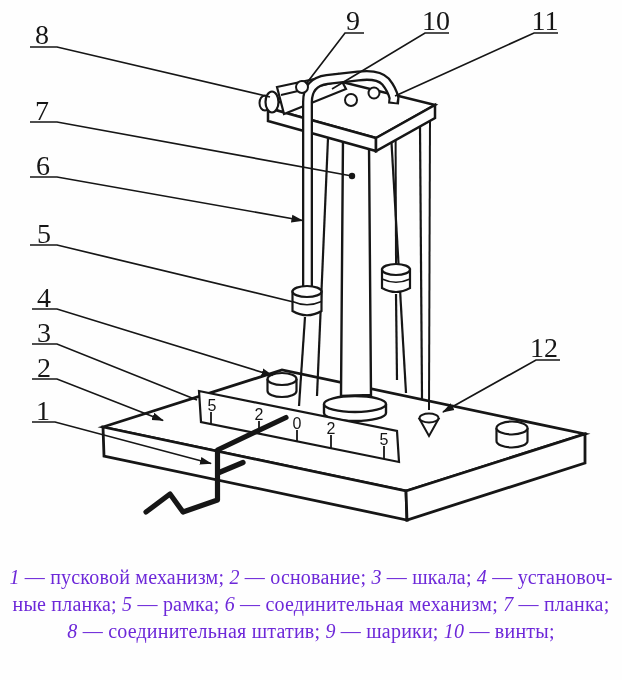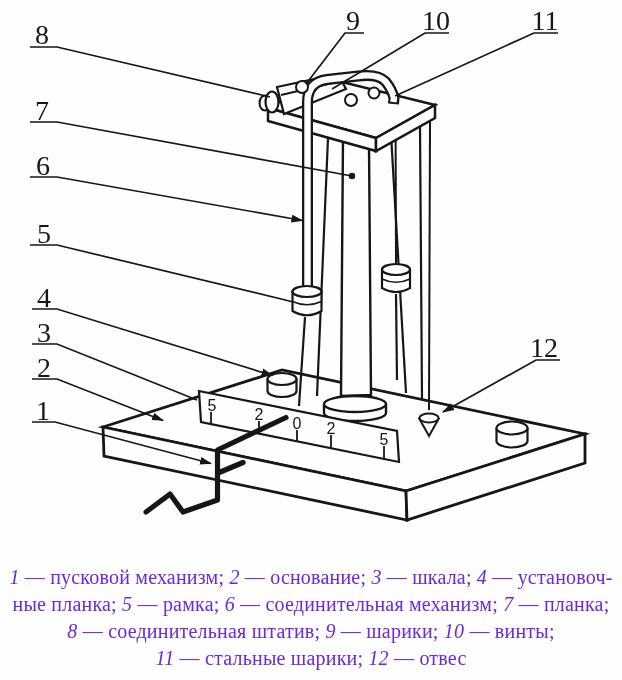--- a/index.html
+++ b/index.html
@@ -160,16 +160,15 @@
     <text class="callout" x="436" y="30">10</text>
     <text class="callout" x="545" y="30">11</text>
     <text class="callout" x="544" y="357">12</text>
   </g>
 </svg>
 
 <div class="caption">
   <div class="cap-line"><span class="num">1</span><span> — пусковой механизм; </span><span class="num">2</span><span> — основание; </span><span class="num">3</span><span> — шкала; </span><span class="num">4</span><span> — установоч-</span></div>
   <div class="cap-line"><span>ные планка; </span><span class="num">5</span><span> — рамка; </span><span class="num">6</span><span> — соединительная механизм; </span><span class="num">7</span><span> — планка;</span></div>
   <div class="cap-line"><span class="num">8</span><span> — соединительная штатив; </span><span class="num">9</span><span> — шарики; </span><span class="num">10</span><span> — винты;</span></div>
-  <div class="cap-line"><span class="num">11</span><span> — стальные шарики; </span><span class="num">12</span><span> — отвес</span></div>
 </div>
 
 </div>
 
 </body></html>

